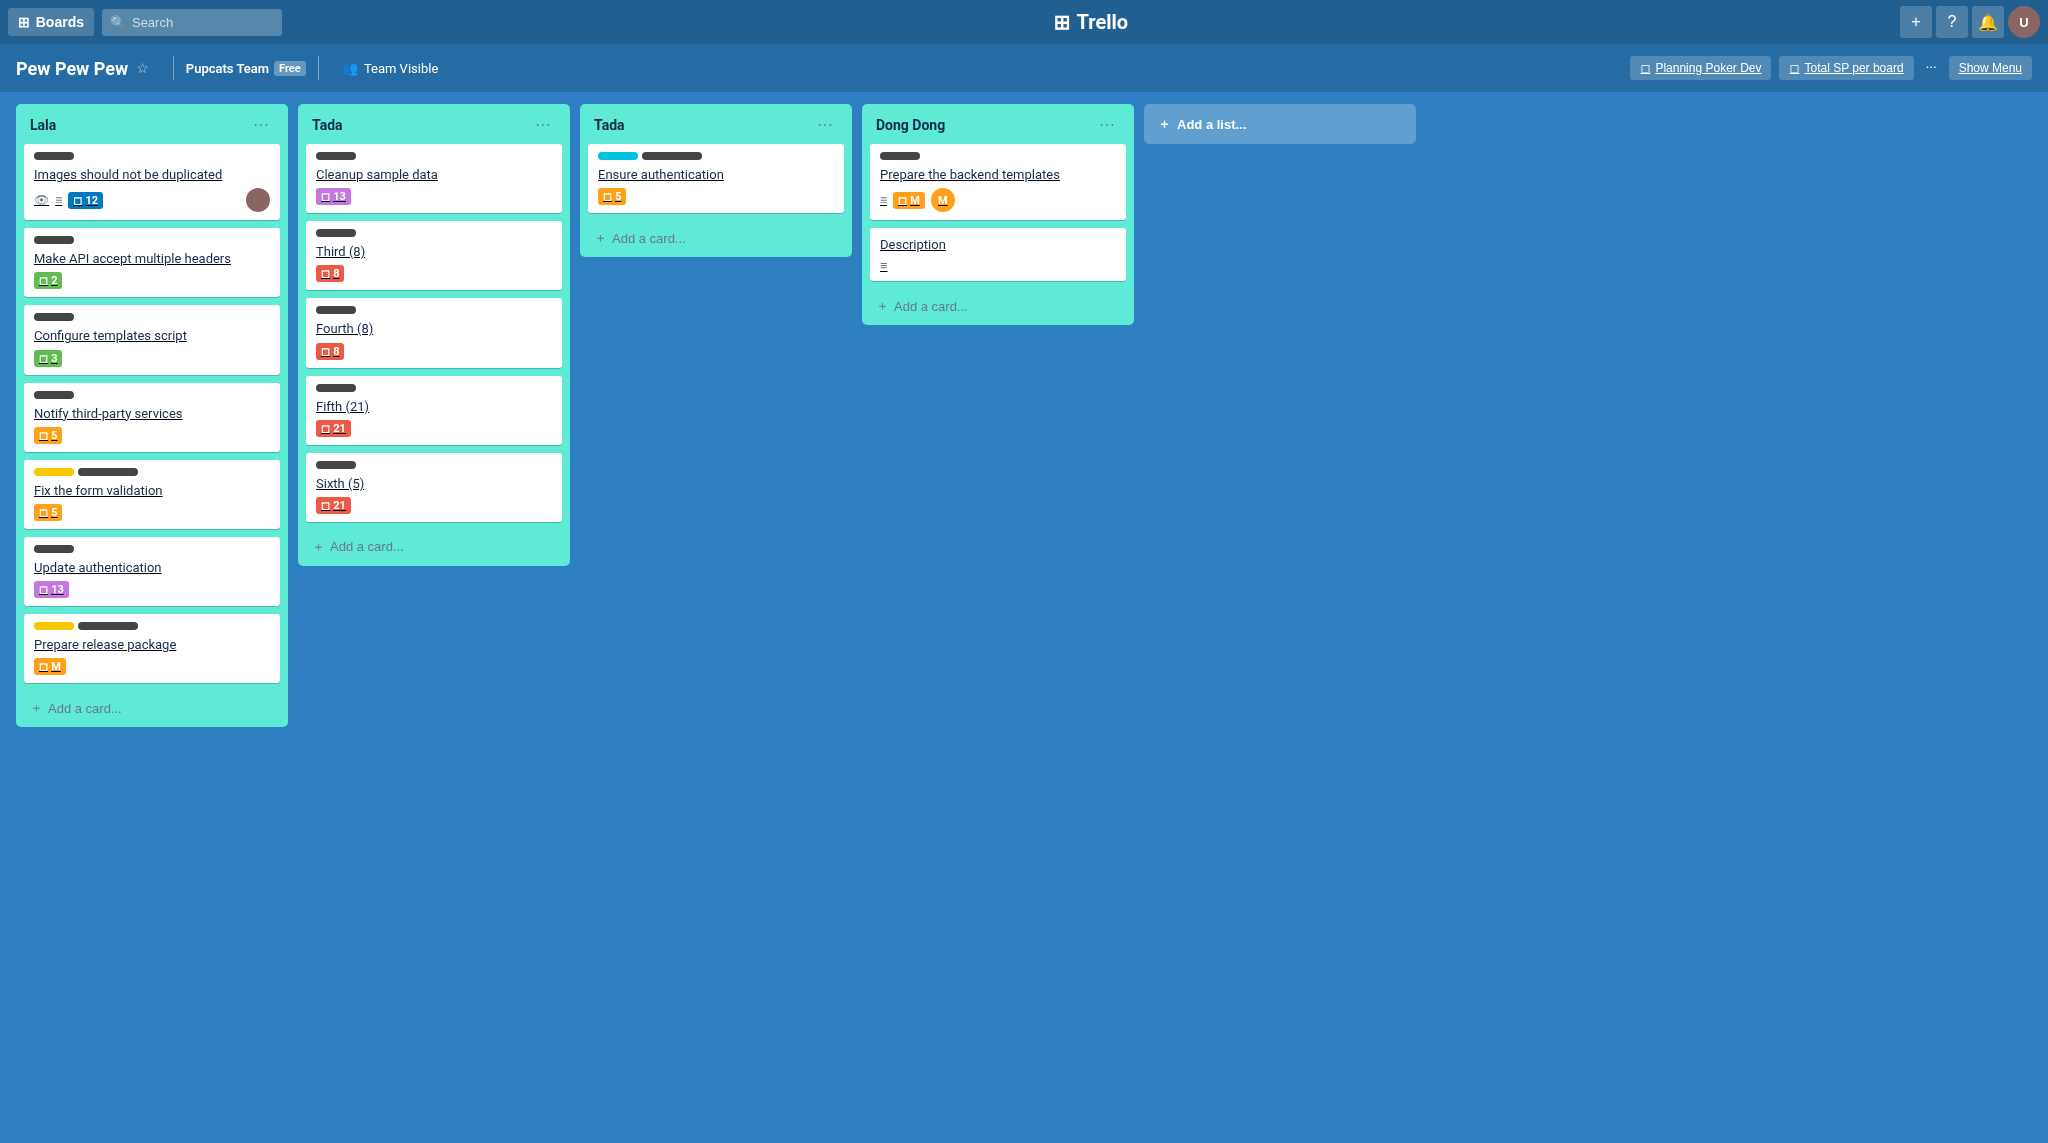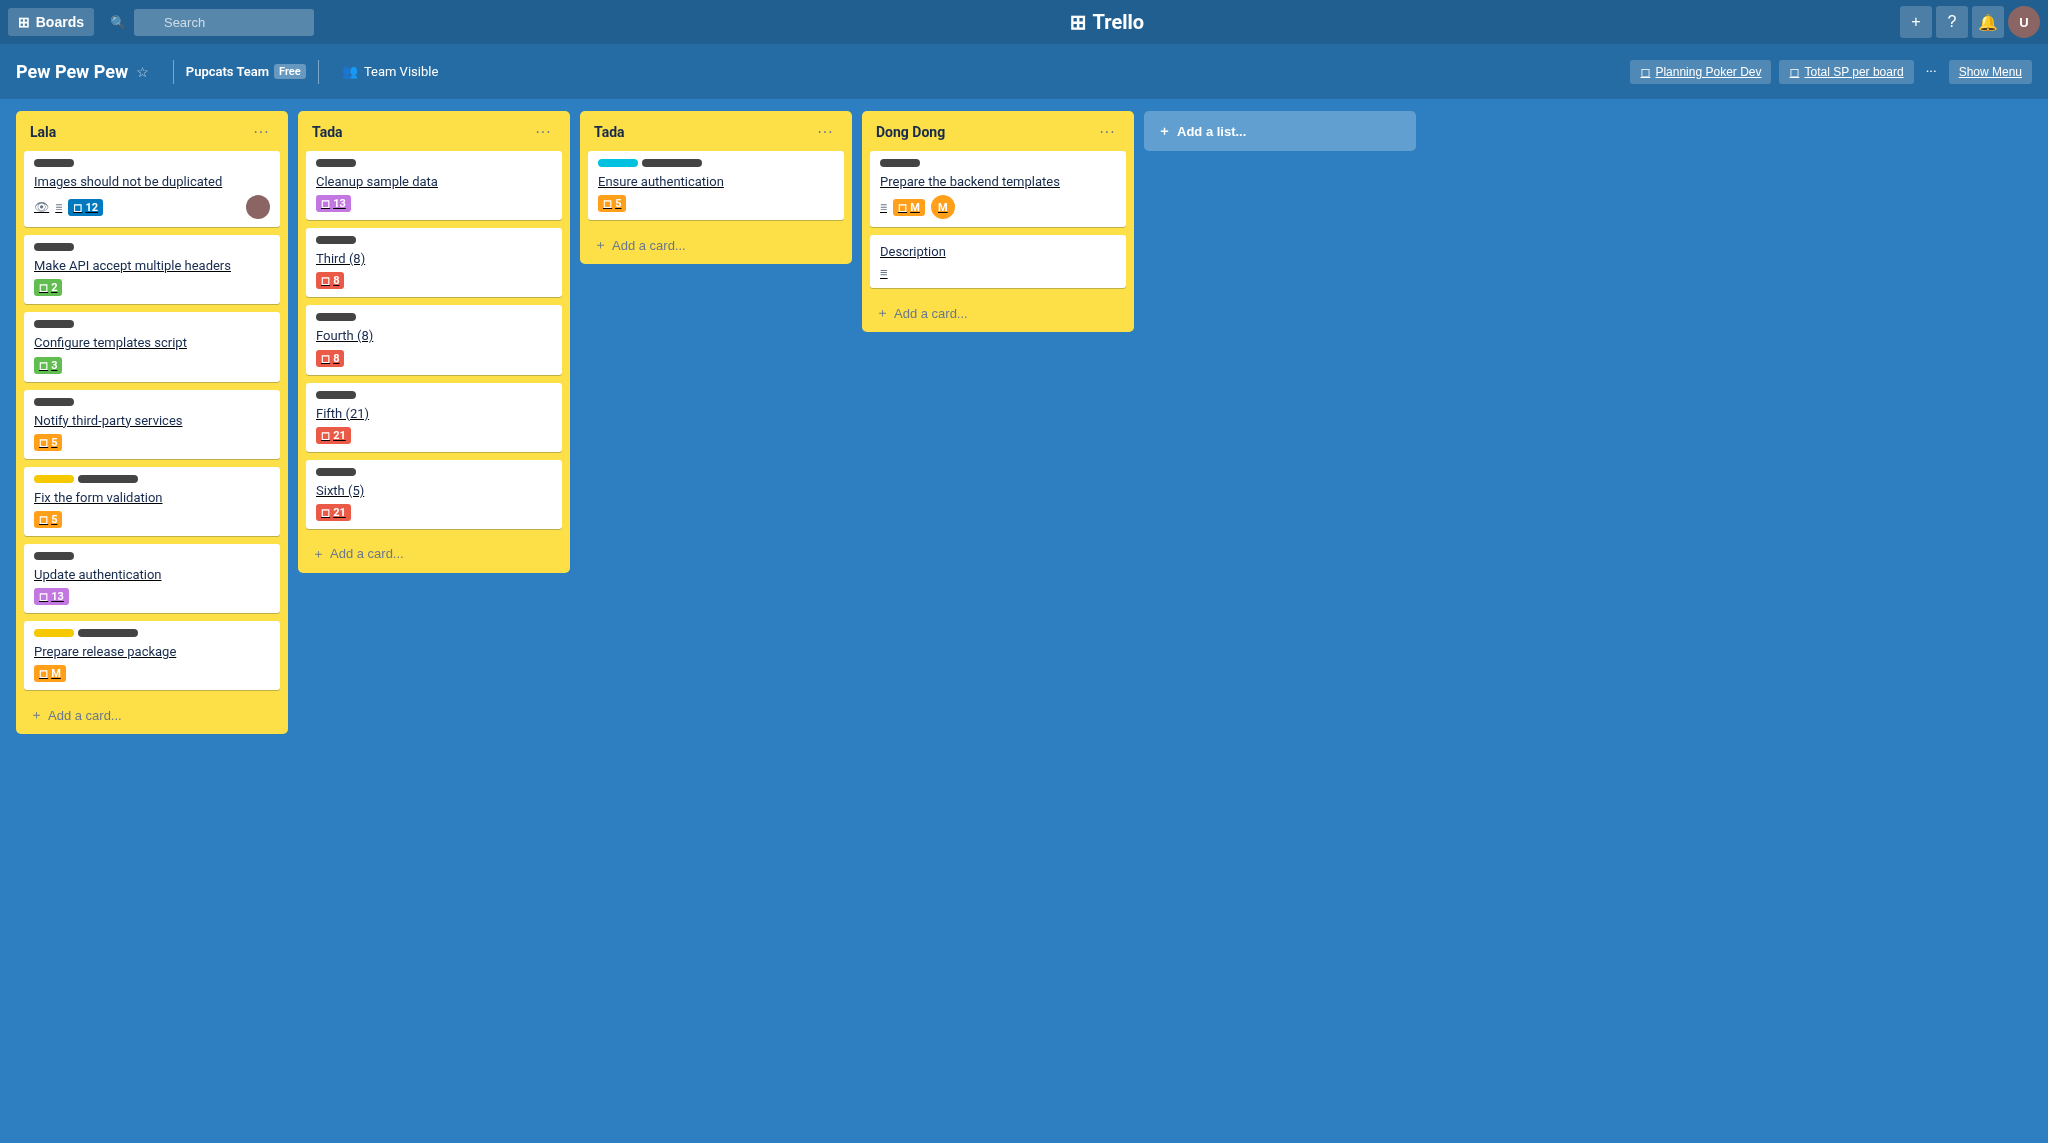--- a/index.html
+++ b/index.html
@@ -26,21 +26,20 @@
       color: white; font-size: 14px; font-weight: 700;
       padding: 6px 10px; cursor: pointer;
     }
     .nav-search {
       background: rgba(255,255,255,0.25);
       border: none; border-radius: 3px;
       color: white; font-size: 13px;
       padding: 6px 0 6px 30px;
       width: 180px; cursor: pointer;
       position: relative;
-      margin-left: 32px;
     }
     .search-wrap {
       position: relative; display: flex; align-items: center;
     }
     .search-wrap .search-icon {
       position: absolute; left: 8px; color: rgba(255,255,255,0.7); font-size: 13px; pointer-events: none;
     }
     .nav-search::placeholder { color: rgba(255,255,255,0.7); }
     .nav-logo {
       flex: 1; text-align: center;
@@ -65,21 +64,21 @@
       display: flex; align-items: center; justify-content: center;
       color: white; font-size: 13px; font-weight: bold;
       overflow: hidden;
     }
 
     
     .board-header {
       background: rgba(0,0,0,0.15);
       padding: 8px 16px;
       display: flex; align-items: center;
-      height: 55px;
+      height: 48px;
     }
     .board-title {
       color: white; font-size: 18px; font-weight: 700;
       margin-right: 8px;
     }
     .board-star { color: rgba(255,255,255,0.7); cursor: pointer; font-size: 14px; margin-right: 12px; }
     .board-divider { width: 1px; background: rgba(255,255,255,0.4); height: 24px; margin: 0 12px; }
     .team-badge {
       display: flex; align-items: center; gap: 5px;
       color: white; font-size: 13px; font-weight: 600;
@@ -109,21 +108,21 @@
     
     .board-content {
       padding: 12px 16px;
       display: flex; align-items: flex-start; gap: 10px;
       overflow-x: auto;
       min-height: calc(100vh - 92px);
     }
 
     
     .list {
-      background: #fde047;
+      background: #5eead4;
       border-radius: 5px;
       width: 272px;
       min-width: 272px;
       display: flex; flex-direction: column;
       max-height: calc(100vh - 110px);
     }
     .list-header {
       display: flex; align-items: center; justify-content: space-between;
       padding: 10px 14px 8px;
     }

